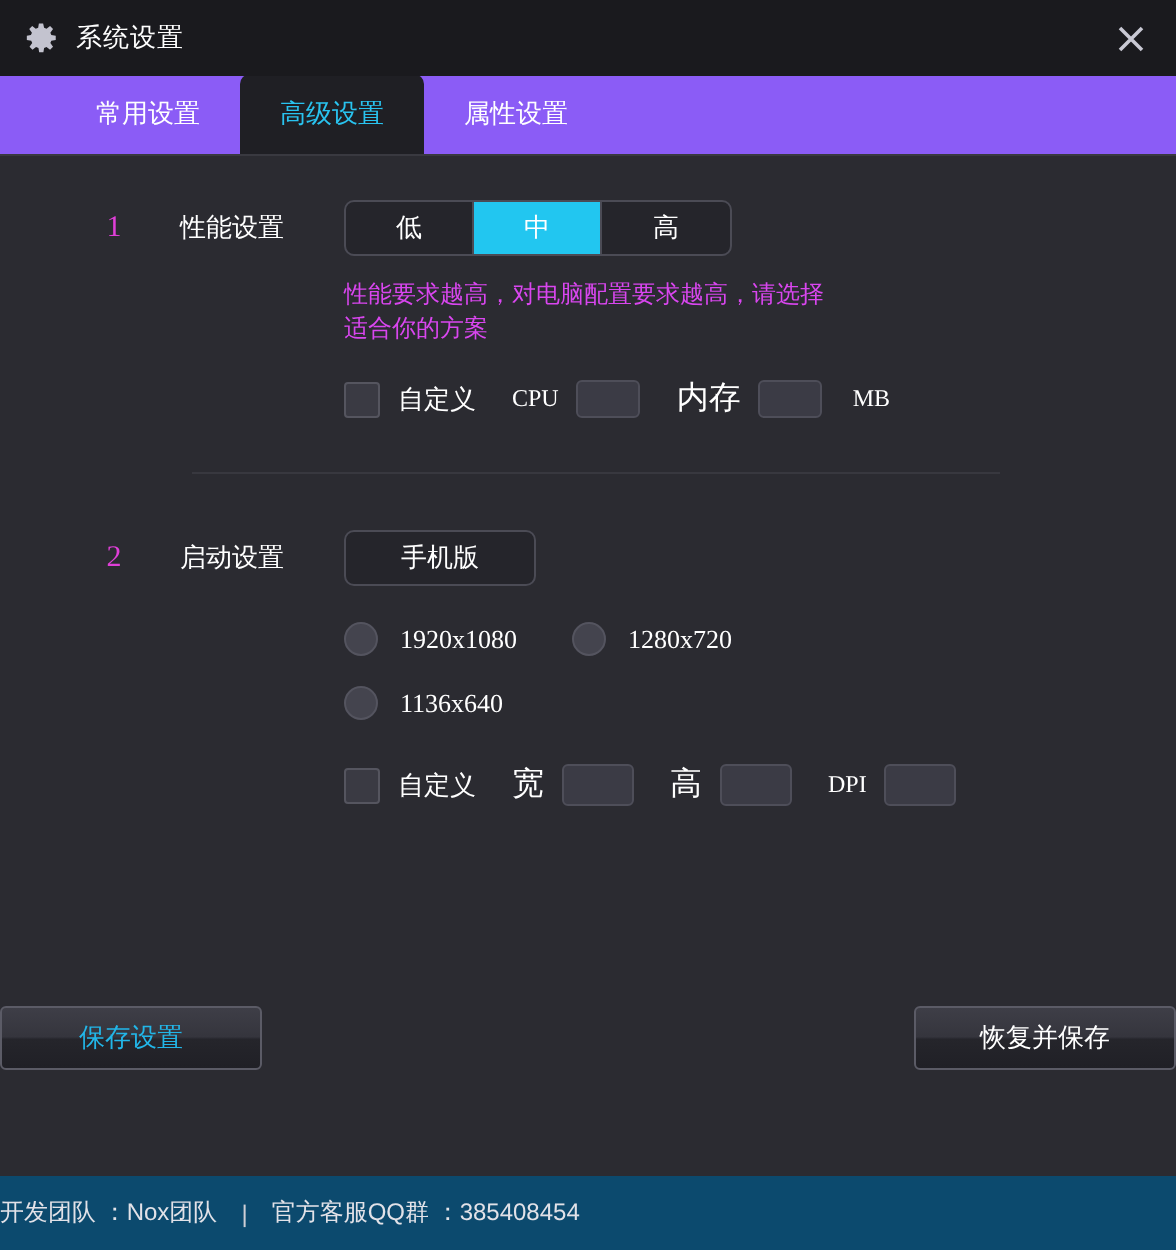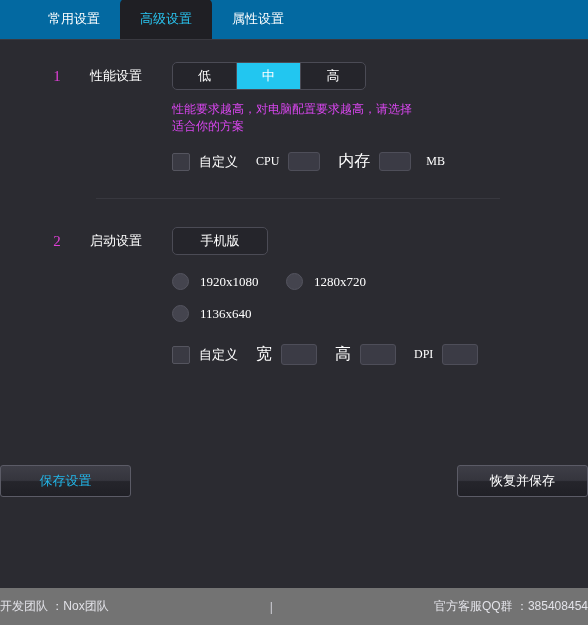--- a/index.html
+++ b/index.html
@@ -55,21 +55,21 @@
     align-items: center;
     justify-content: center;
     cursor: pointer;
   }
   .close-btn svg { display:block; }
 
   
   .tabbar {
     height: 40px;
     flex: 0 0 40px;
-    background: #0369a1;
+    background: #8b5cf6;
     display: flex;
     align-items: flex-end;
     padding-left: 28px;
     border-bottom: 1px solid #393940;
     box-sizing: border-box;
   }
   .tab {
     height: 40px;
     padding: 0 20px;
     display: flex;
@@ -274,34 +274,50 @@
     color: #ffffff;
     cursor: pointer;
     box-sizing: border-box;
   }
   .btn.primary { color: #22b6e8; }
 
   
   .footer {
     flex: 0 0 37px;
     height: 37px;
-    background: #737373;
-    display: flex;
-    align-items: center;
-    justify-content: space-between;
+    background: #0c4a6e;
+    display: flex;
+    align-items: center;
+    justify-content: flex-start;
     font-size: 12px;
     color: #e2e2e8;
   }
   .footer .sep { margin: 0 12px; color: #cfcfd6; }
 </style>
 </head>
 <body>
 
 <div class="window">
 
+  <div class="titlebar">
+    <span>
+      <svg class="gear-icon" viewBox="0 0 24 24" fill="#c3c3cf">
+        <path d="M12 8.2a3.8 3.8 0 1 0 0 7.6 3.8 3.8 0 0 0 0-7.6zm0 6a2.2 2.2 0 1 1 0-4.4 2.2 2.2 0 0 1 0 4.4z"></path>
+        <path d="M13.5 1h-3l-.5 3.1-1.7.7-2.5-1.9-2.1 2.1 1.9 2.5-.7 1.7L2 9.7v3l3.1.5.7 1.7-1.9 2.5 2.1 2.1 2.5-1.9 1.7.7.5 3.1h3l.5-3.1 1.7-.7 2.5 1.9 2.1-2.1-1.9-2.5.7-1.7 3.1-.5v-3l-3.1-.5-.7-1.7 1.9-2.5-2.1-2.1-2.5 1.9-1.7-.7L13.5 1z"></path>
+      </svg>
+    </span>
+    <span class="title-text">系统设置</span>
+    <div class="close-btn">
+      <span>
+        <svg width="15" height="15" viewBox="0 0 15 15">
+          <path d="M2 2 L13 13 M13 2 L2 13" stroke="#c9c9d4" stroke-width="1.8" fill="none"></path>
+        </svg>
+      </span>
+    </div>
+  </div>
 
   <div class="tabbar">
     <div class="tab">
       <span>常用设置</span>
     </div>
     <div class="tab active">
       <span>高级设置</span>
     </div>
     <div class="tab">
       <span>属性设置</span>

